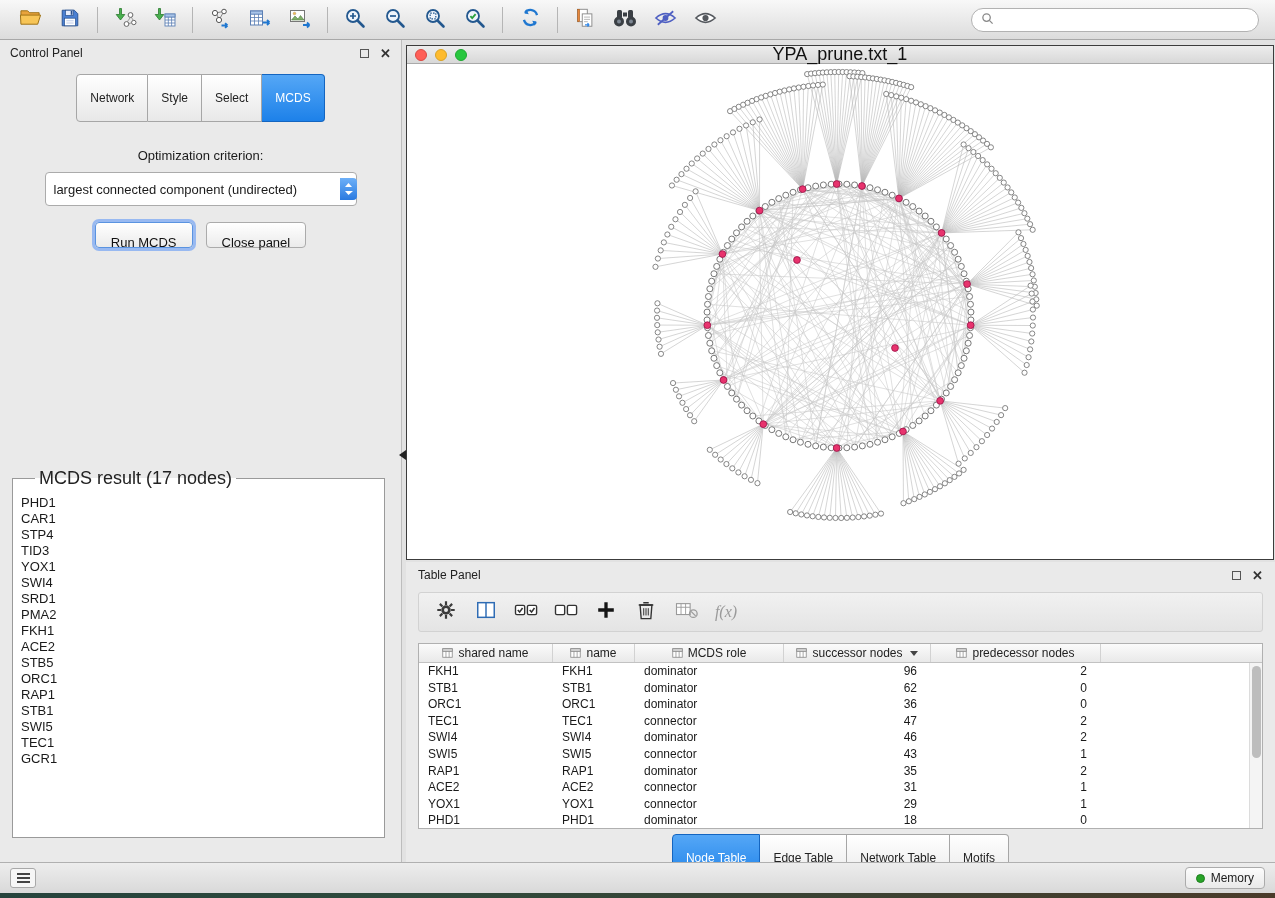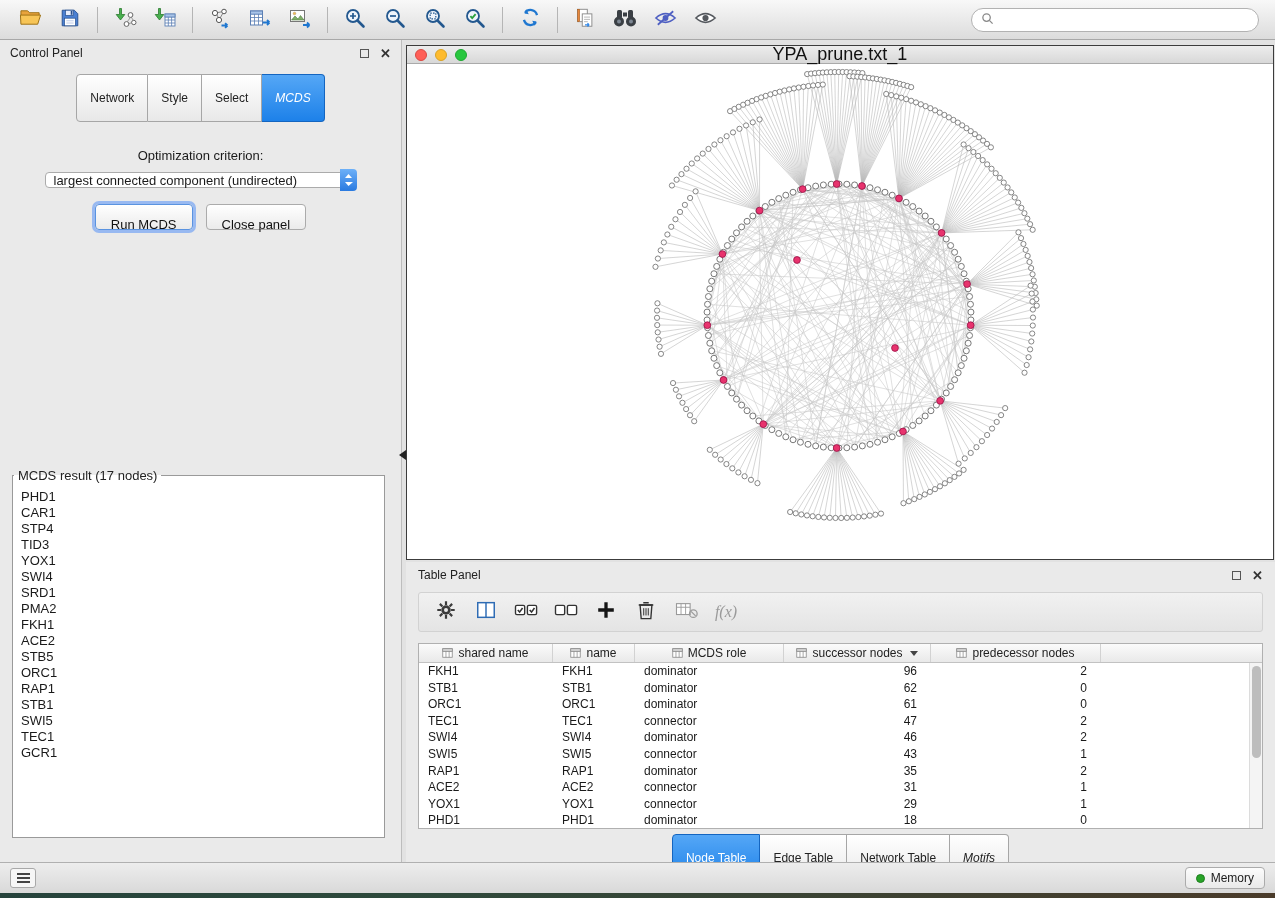--- a/index.html
+++ b/index.html
@@ -16,31 +16,31 @@
 
   
   .control-panel{position:absolute;left:0;top:40px;width:402px;height:822px;background:#eaeaea;border-right:1px solid #bdbdbd;}
   .panel-titlebar{height:26px;display:flex;align-items:center;padding:0 10px;font-size:12px;color:#222;}
   .panel-titlebar .spacer{flex:1;}
   .win-min{width:9px;height:9px;border:1.4px solid #555;display:inline-block;margin-right:11px;}
   .win-close{font-size:13px;font-weight:bold;color:#333;line-height:9px;}
   .cp-tabs{display:flex;justify-content:center;margin-top:8px;}
   .seg-tab{padding:16px 13px;font-size:12px;background:linear-gradient(#ffffff,#e8e8e8);border:1px solid #a6a6a6;border-left:none;color:#222;}
   .seg-tab.first{border-left:1px solid #a6a6a6;border-radius:4px 0 0 4px;}
-  .seg-tab.last{border-radius:0 4px 4px 0;font-style:italic;}
+  .seg-tab.last{border-radius:0 4px 4px 0;}
   .seg-tab.active{background:linear-gradient(#55a7f6,#1d81e9);color:#fff;border-color:#1465c0;}
   .opt-label{text-align:center;margin-top:26px;font-size:13px;}
-  .dropdown{width:312px;height:16px;margin:9px auto 0;background:#fff;border:1px solid #ababab;border-radius:4px;display:flex;align-items:center;}
+  .dropdown{width:312px;height:34px;margin:9px auto 0;background:#fff;border:1px solid #ababab;border-radius:4px;display:flex;align-items:center;}
   .dd-text{flex:1;font-size:13px;padding-left:8px;white-space:nowrap;overflow:hidden;}
   .dd-stepper{width:17px;height:22px;margin:-1px -1px -1px 0;background:linear-gradient(#6db0f8,#2a7ae0);border-radius:0 4px 4px 0;display:flex;align-items:center;justify-content:center;}
   .btn-row{display:flex;justify-content:center;gap:13px;margin-top:16px;}
   .mac-btn{font-family:"Liberation Sans",sans-serif;font-size:13px;height:23px;padding:12px 15px;background:linear-gradient(#ffffff,#ebebeb);border:1px solid #ababab;border-radius:4px;color:#111;}
   .mac-btn.focused{box-shadow:0 0 0 3px rgba(84,144,245,.55);border-color:#5a93e0;}
   .result-box{position:absolute;left:12px;right:16px;top:428px;bottom:24px;border:1px solid #9a9a9a;background:#fff;}
-  .result-box legend{font-size:13px;color:#222;margin-left:1px;padding:0 4px;background:transparent;}
+  .result-box legend{font-size:18px;color:#222;margin-left:22px;padding:0 4px;background:transparent;}
   .result-list{position:absolute;left:2px;right:2px;top:2px;bottom:2px;overflow:hidden;padding:4px 0 0 6px;}
   .result-item{font-size:13px;line-height:16px;}
 
   .splitter-arrow{position:absolute;left:399px;top:450px;width:0;height:0;border-top:5px solid transparent;border-bottom:5px solid transparent;border-right:7px solid #222;}
 
   
   .network-window{position:absolute;left:406px;top:45px;width:868px;height:515px;border:1px solid #3c3c3c;background:#fff;}
   .net-titlebar{height:18px;background:linear-gradient(#ededed,#d8d8d8);border-bottom:1px solid #aaa;position:relative;display:flex;align-items:center;justify-content:center;}
   .tl{width:12px;height:12px;border-radius:50%;position:absolute;top:3px;}
   .tl.red{left:8px;background:#ff5f57;border:.5px solid #d94942;}
@@ -1204,21 +1204,21 @@
             <div class="tcell c-name">STB1</div>
             <div class="tcell c-role">dominator</div>
             <div class="tcell c-num">62</div>
             <div class="tcell c-num">0</div>
             <div class="tcell"></div>
           </div>
           <div class="trow">
             <div class="tcell c-name">ORC1</div>
             <div class="tcell c-name">ORC1</div>
             <div class="tcell c-role">dominator</div>
-            <div class="tcell c-num">61</div>
+            <div class="tcell c-num">36</div>
             <div class="tcell c-num">0</div>
             <div class="tcell"></div>
           </div>
           <div class="trow">
             <div class="tcell c-name">TEC1</div>
             <div class="tcell c-name">TEC1</div>
             <div class="tcell c-role">connector</div>
             <div class="tcell c-num">47</div>
             <div class="tcell c-num">2</div>
             <div class="tcell"></div>

